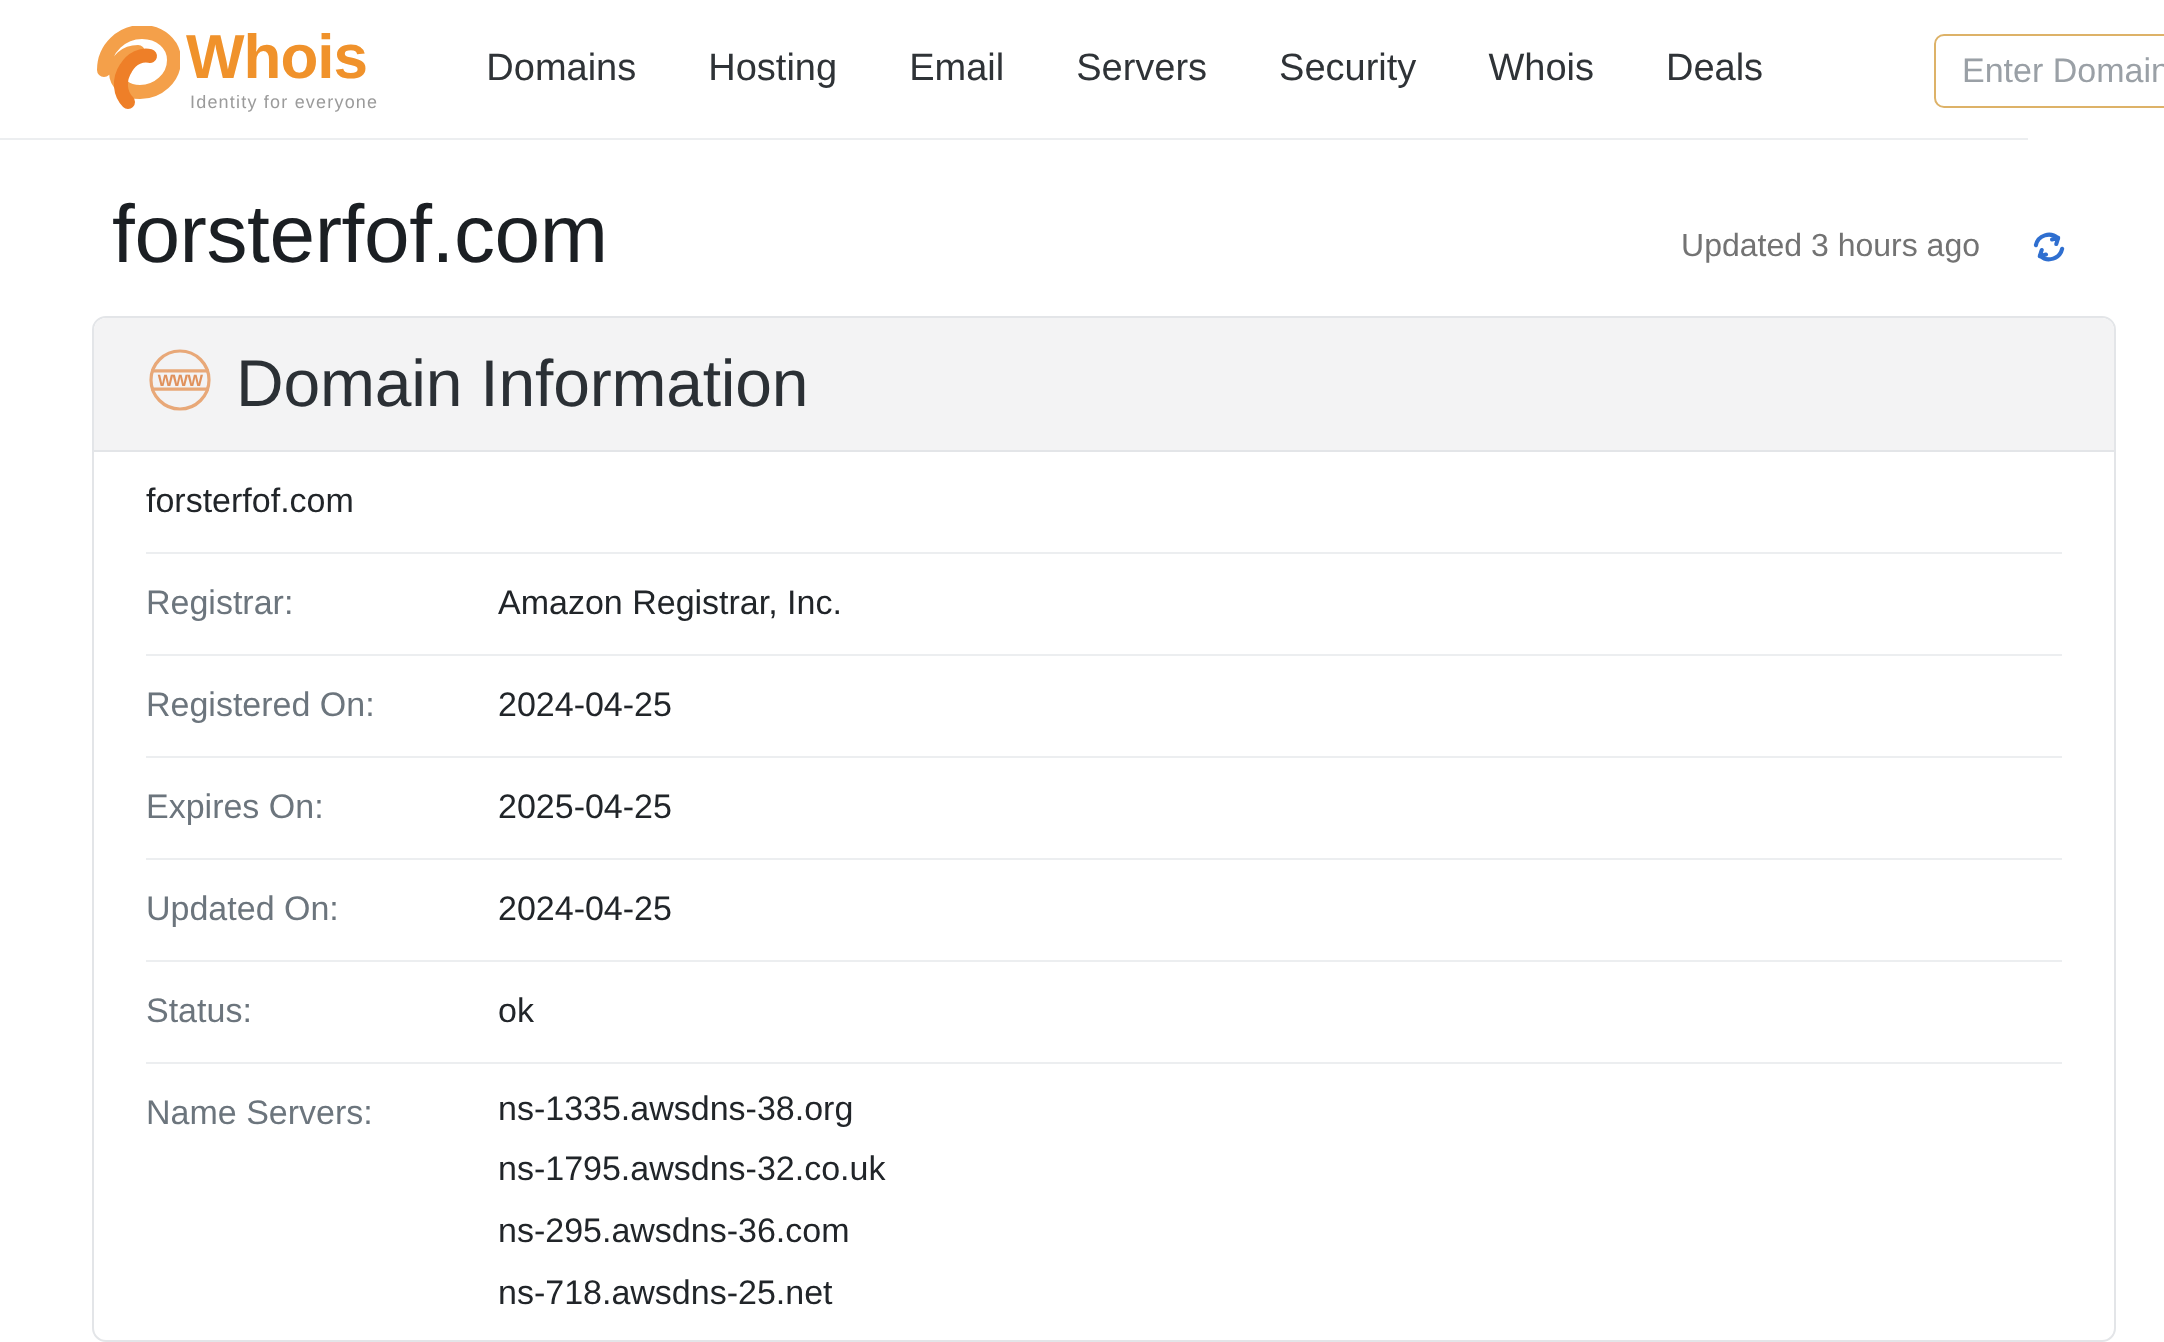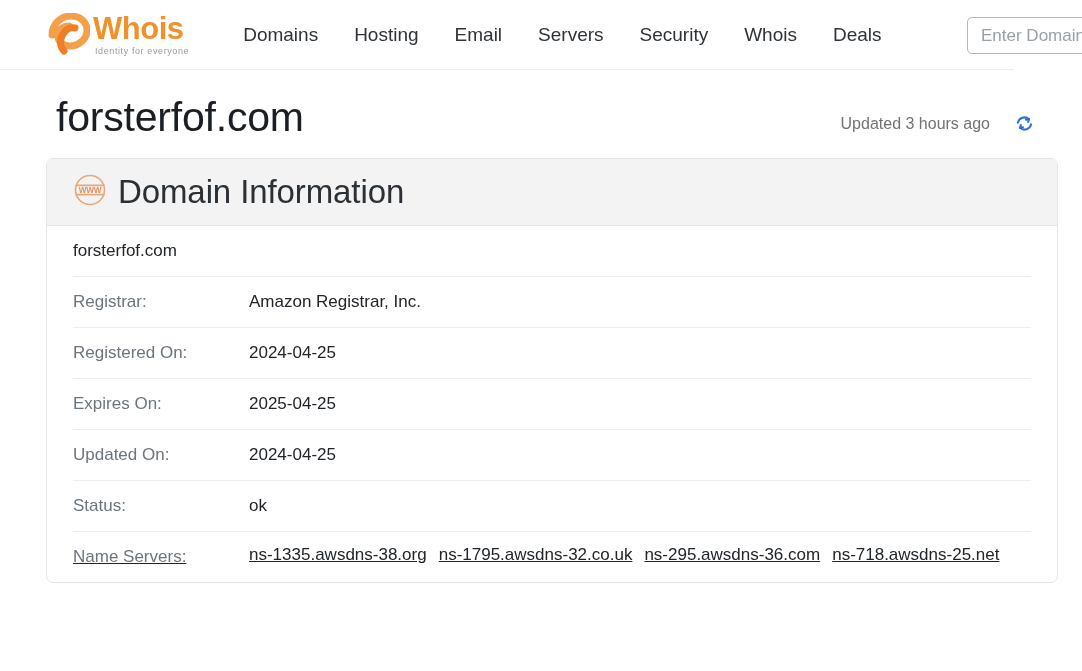--- a/index.html
+++ b/index.html
@@ -169,37 +169,37 @@
 
   .card-body { padding: 0 26px; }
 
   .info-row {
     display: flex;
     align-items: flex-start;
     border-bottom: 1px solid #eceef0;
     padding: 14px 0 13px 0;
     min-height: 49px;
   }
-  .info-row:last-child { border-bottom: none; text-decoration: underline; }
+  .info-row:last-child { border-bottom: none; }
 
   .info-label {
     flex: 0 0 176px;
     font-size: 17px;
     color: #6c757d;
     line-height: 1.35;
   }
 
   .info-value {
     flex: 1;
     font-size: 17px;
     color: #212529;
     line-height: 1.35;
   }
 
-  .ns-list { display: flex; flex-direction: row; gap: 12px; }
+  .ns-list { display: flex; flex-direction: column; gap: 12px; }
   .ns-item { font-size: 17px; color: #212529; line-height: 1.1; }
 </style>
 </head>
 <body>
 
 <div class="navbar">
 
   <a class="brand">
     <span class="brand-mark">
       <svg viewBox="0 0 44 44" width="44" height="44" aria-hidden="true">

